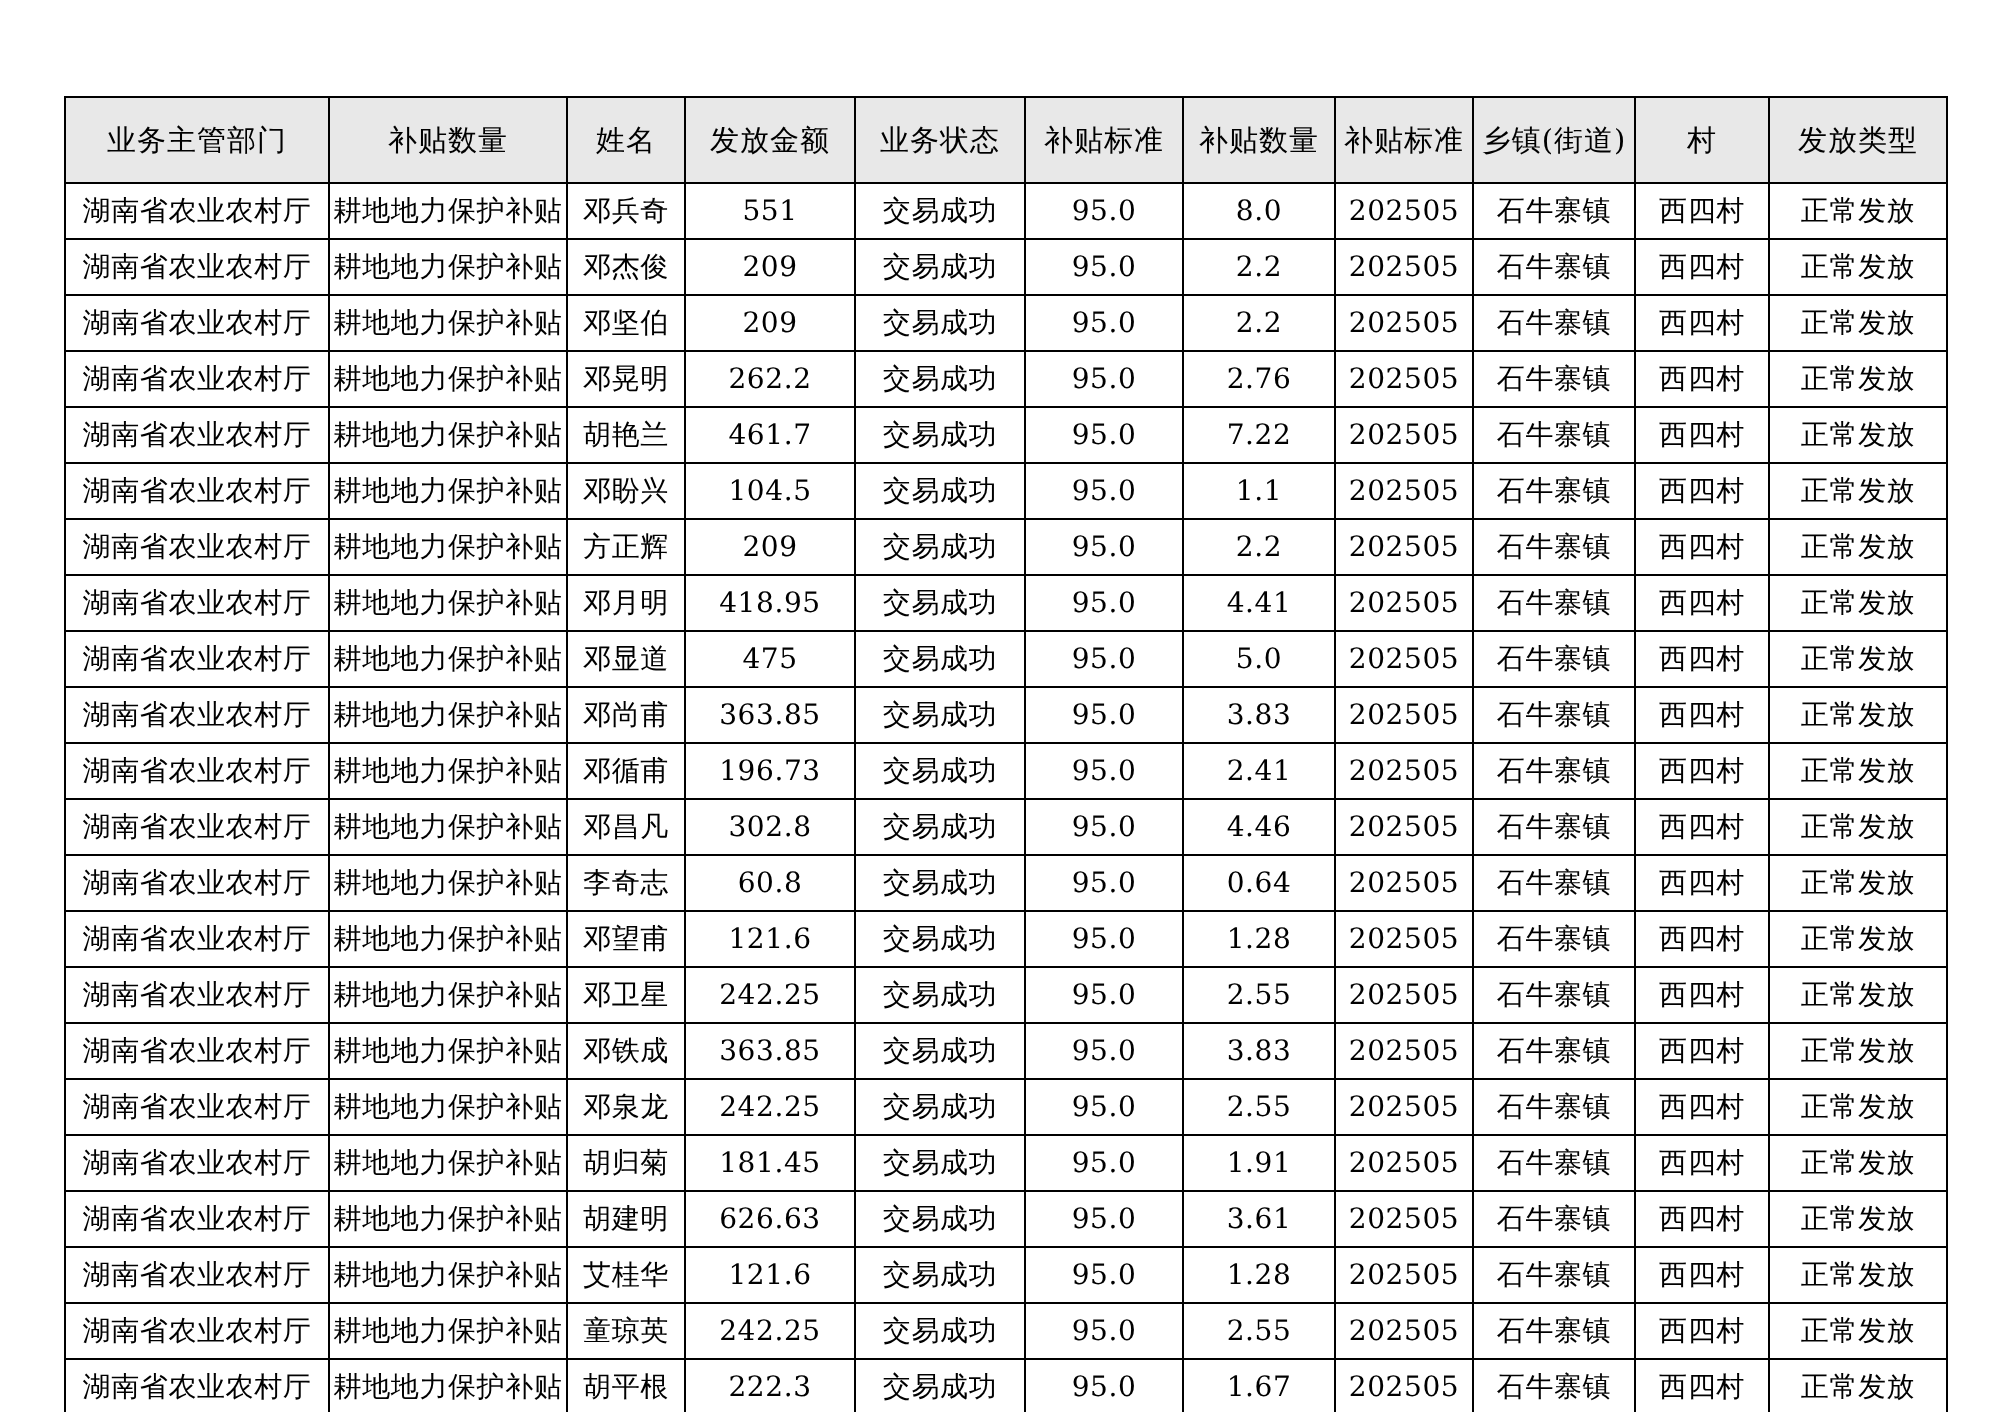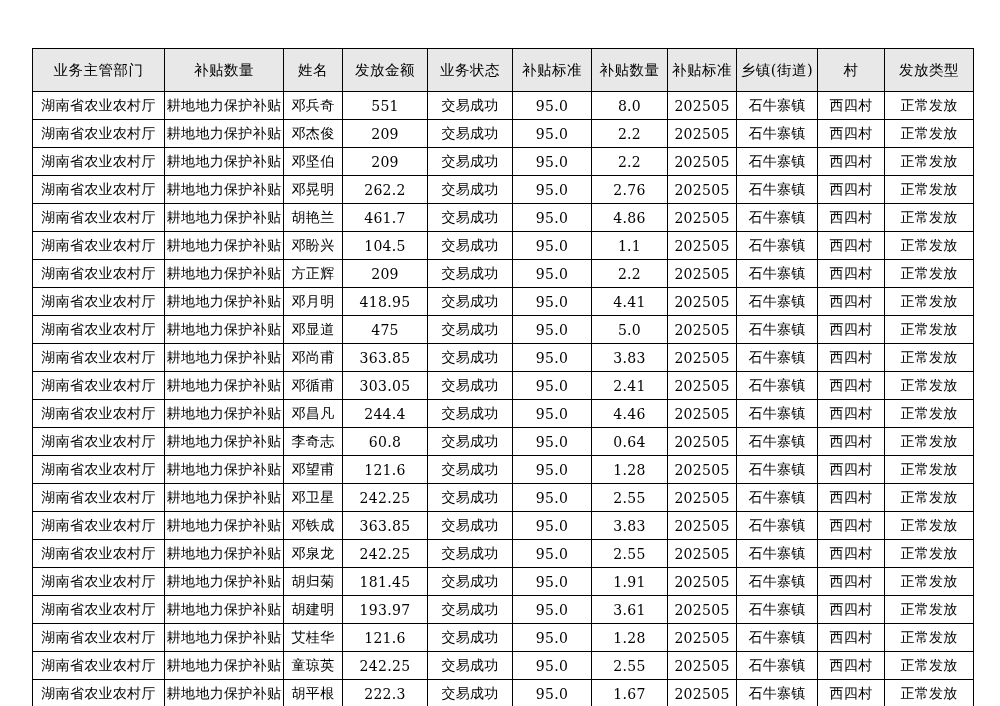--- a/index.html
+++ b/index.html
@@ -148,21 +148,21 @@
           <td>西四村</td>
           <td>正常发放</td>
         </tr>
         <tr>
           <td>湖南省农业农村厅</td>
           <td>耕地地力保护补贴</td>
           <td>胡艳兰</td>
           <td class="num">461.7</td>
           <td>交易成功</td>
           <td class="num">95.0</td>
-          <td class="num">4.86</td>
+          <td class="num">7.22</td>
           <td class="num">202505</td>
           <td>石牛寨镇</td>
           <td>西四村</td>
           <td>正常发放</td>
         </tr>
         <tr>
           <td>湖南省农业农村厅</td>
           <td>耕地地力保护补贴</td>
           <td>邓盼兴</td>
           <td class="num">104.5</td>
@@ -223,34 +223,34 @@
           <td class="num">3.83</td>
           <td class="num">202505</td>
           <td>石牛寨镇</td>
           <td>西四村</td>
           <td>正常发放</td>
         </tr>
         <tr>
           <td>湖南省农业农村厅</td>
           <td>耕地地力保护补贴</td>
           <td>邓循甫</td>
-          <td class="num">303.05</td>
+          <td class="num">196.73</td>
           <td>交易成功</td>
           <td class="num">95.0</td>
           <td class="num">2.41</td>
           <td class="num">202505</td>
           <td>石牛寨镇</td>
           <td>西四村</td>
           <td>正常发放</td>
         </tr>
         <tr>
           <td>湖南省农业农村厅</td>
           <td>耕地地力保护补贴</td>
           <td>邓昌凡</td>
-          <td class="num">244.4</td>
+          <td class="num">302.8</td>
           <td>交易成功</td>
           <td class="num">95.0</td>
           <td class="num">4.46</td>
           <td class="num">202505</td>
           <td>石牛寨镇</td>
           <td>西四村</td>
           <td>正常发放</td>
         </tr>
         <tr>
           <td>湖南省农业农村厅</td>
@@ -327,21 +327,21 @@
           <td class="num">1.91</td>
           <td class="num">202505</td>
           <td>石牛寨镇</td>
           <td>西四村</td>
           <td>正常发放</td>
         </tr>
         <tr>
           <td>湖南省农业农村厅</td>
           <td>耕地地力保护补贴</td>
           <td>胡建明</td>
-          <td class="num">193.97</td>
+          <td class="num">626.63</td>
           <td>交易成功</td>
           <td class="num">95.0</td>
           <td class="num">3.61</td>
           <td class="num">202505</td>
           <td>石牛寨镇</td>
           <td>西四村</td>
           <td>正常发放</td>
         </tr>
         <tr>
           <td>湖南省农业农村厅</td>

